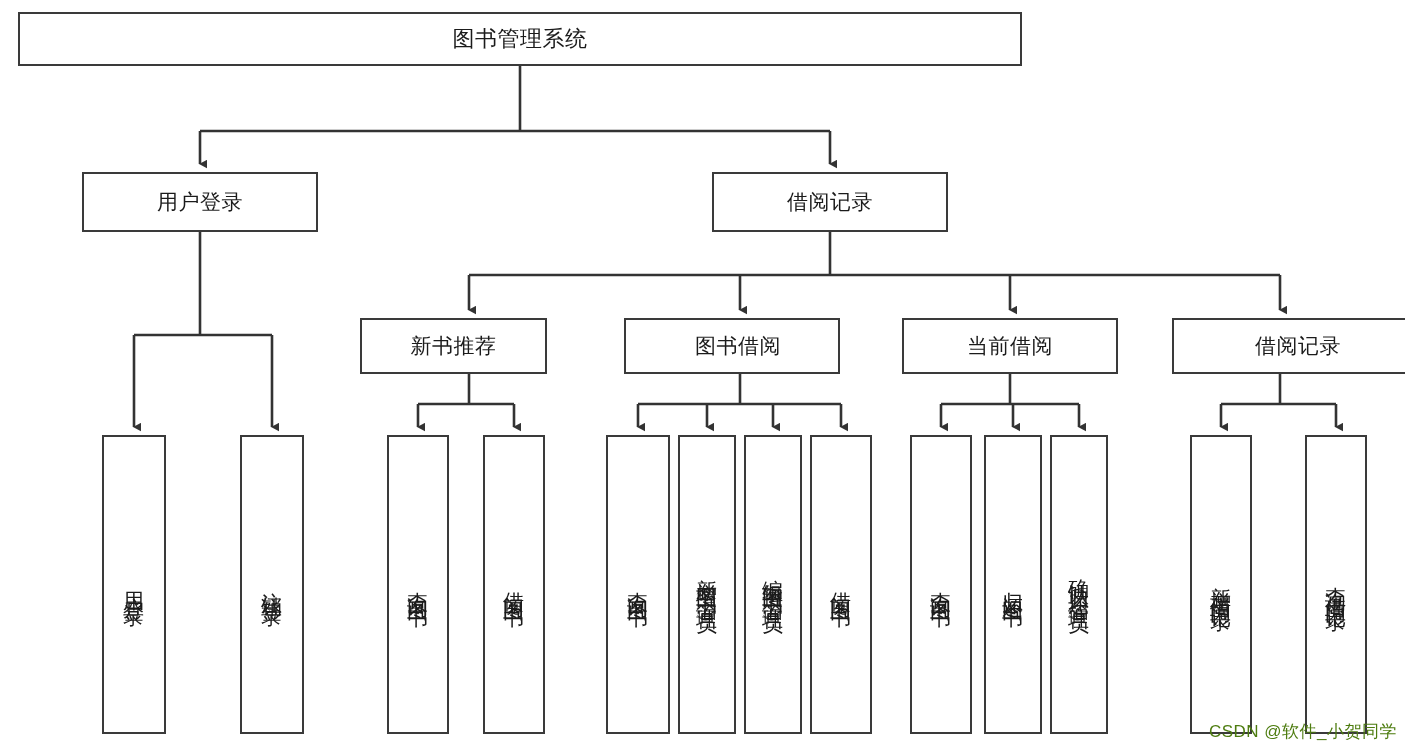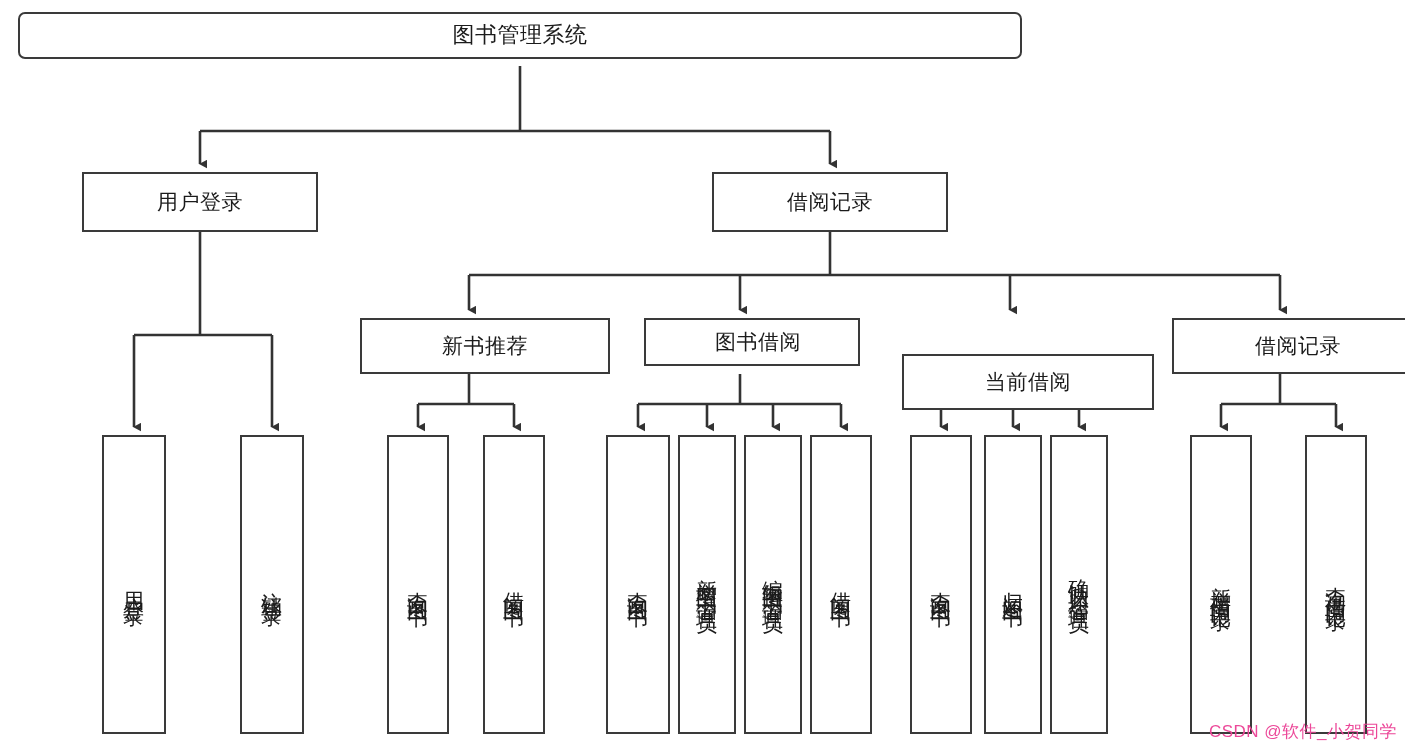--- a/index.html
+++ b/index.html
@@ -55,21 +55,21 @@
     letter-spacing: 5px;
     line-height: 1.1;
     white-space: nowrap;
     text-align: center;
   }
   .watermark {
     position: absolute;
     right: 8px;
     bottom: 4px;
     font-size: 17px;
-    color: #ec4899;
+    color: #4d7c0f;
     letter-spacing: 0.5px;
     white-space: nowrap;
     user-select: none;
   }
 </style>
 </head>
 <body>
 
 <div id="canvas">
 
@@ -132,38 +132,38 @@
     </g>
 
     <g stroke="#333333" stroke-width="2.6" fill="none">
       <path d="M1280,374 L1280,404"></path>
       <path d="M1221,404 L1336,404"></path>
       <path d="M1221,404 L1221,427" marker-end="url(#arrow)"></path>
       <path d="M1336,404 L1336,427" marker-end="url(#arrow)"></path>
     </g>
   </svg>
 
-  <div class="node-box node-root" style="left:18px; top:12px; width:1004px; height:47px;border-radius:7px;">
+  <div class="node-box node-root" style="left:18px; top:12px; width:1004px; height:54px;">
     <span class="node-label-h">图书管理系统</span>
   </div>
 
   <div class="node-box" style="left:82px; top:172px; width:236px; height:60px;">
     <span class="node-label-h">用户登录</span>
   </div>
   <div class="node-box" style="left:712px; top:172px; width:236px; height:60px;">
     <span class="node-label-h">借阅记录</span>
   </div>
 
-  <div class="node-box" style="left:360px; top:318px; width:250px; height:56px;">
+  <div class="node-box" style="left:360px; top:318px; width:187px; height:56px;">
     <span class="node-label-h">新书推荐</span>
   </div>
-  <div class="node-box" style="left:644px; top:318px; width:216px; height:48px;padding-left:12px;">
+  <div class="node-box" style="left:624px; top:318px; width:216px; height:56px;padding-left:12px;">
     <span class="node-label-h">图书借阅</span>
   </div>
-  <div class="node-box" style="left:902px; top:318px; width:252px; height:56px;margin-top:36px;">
+  <div class="node-box" style="left:902px; top:318px; width:216px; height:56px;">
     <span class="node-label-h">当前借阅</span>
   </div>
   <div class="node-box" style="left:1172px; top:318px; width:252px; height:56px;">
     <span class="node-label-h">借阅记录</span>
   </div>
 
   <div class="node-box node-leaf" style="left:102px; top:435px; width:64px; height:299px;">
     <span class="node-label-v">用户登录</span>
   </div>
   <div class="node-box node-leaf" style="left:240px; top:435px; width:64px; height:299px;">

